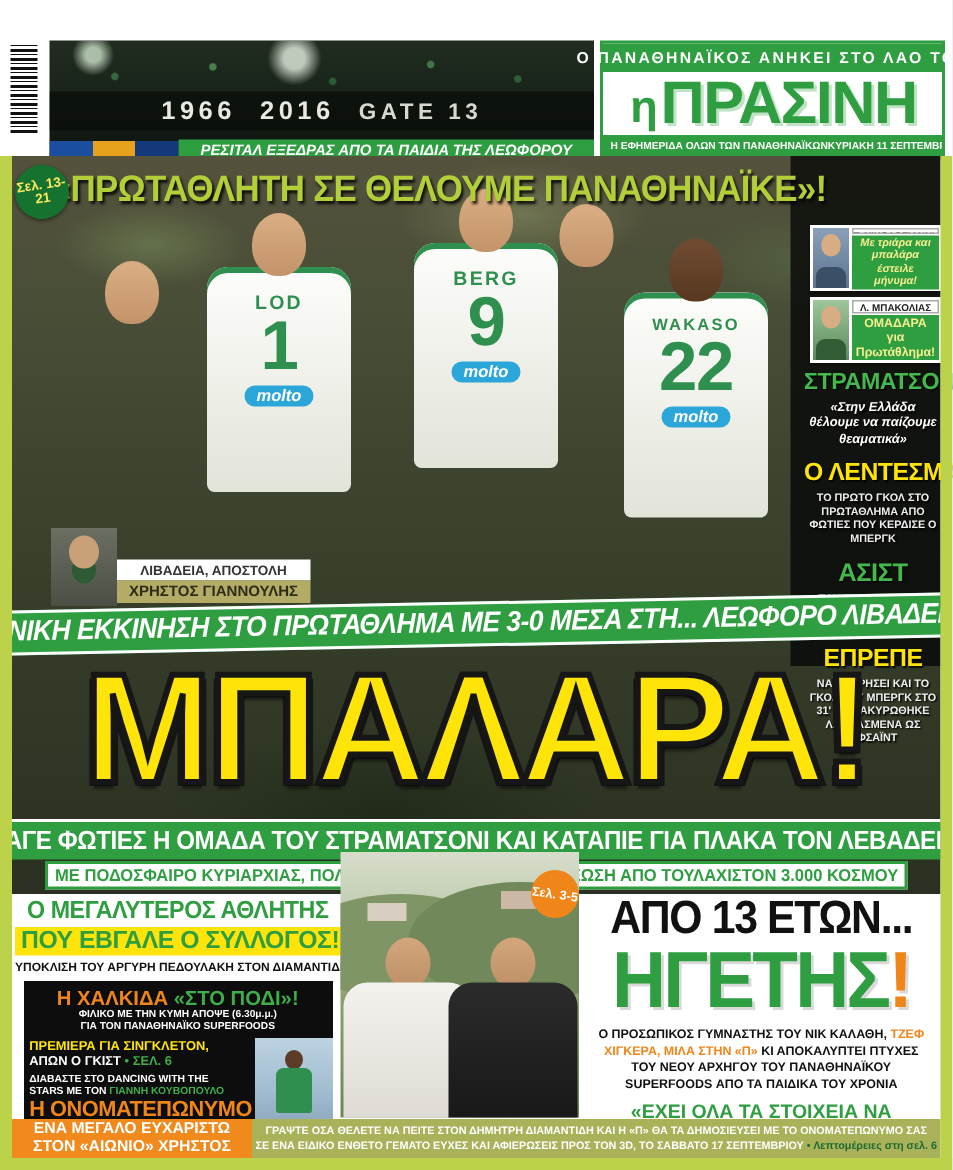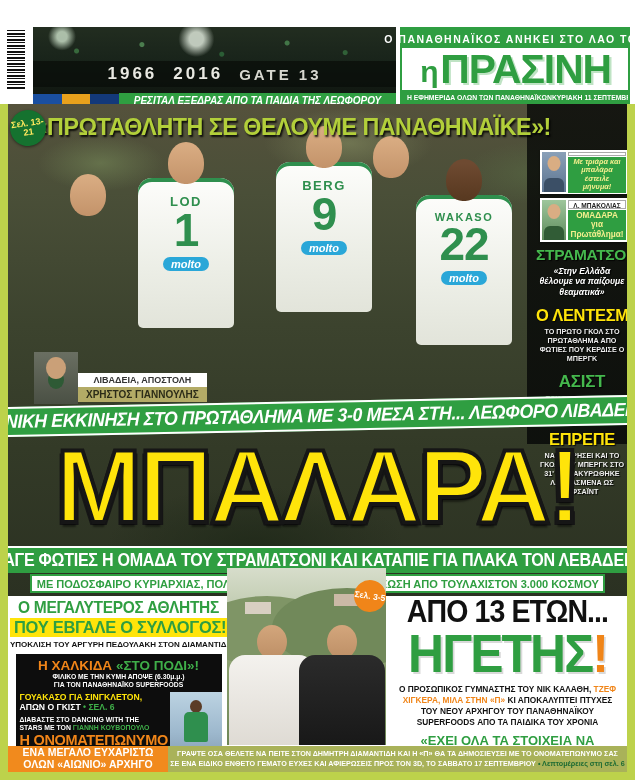--- a/index.html
+++ b/index.html
@@ -350,21 +350,21 @@
       <div id="bbox">
         <div id="bbox-title">
           <span class="o">Η ΧΑΛΚΙΔΑ</span>
           <span class="g">«ΣΤΟ ΠΟΔΙ»!</span>
         </div>
         <div class="bbox-line">ΦΙΛΙΚΟ ΜΕ ΤΗΝ ΚΥΜΗ ΑΠΟΨΕ (6.30μ.μ.)</div>
         <div class="bbox-line">ΓΙΑ ΤΟΝ ΠΑΝΑΘΗΝΑΪΚΟ SUPERFOODS</div>
         <div id="bbox-cols">
           <div id="bbox-colL">
             <div id="bbox-prem">
-              <span class="y">ΓΟΥΑΚΑΣΟ ΓΙΑ ΣΙΝΓΚΛΕΤΟΝ,</span><br>
+              <span class="y">ΠΡΕΜΙΕΡΑ ΓΙΑ ΣΙΝΓΚΛΕΤΟΝ,</span><br>
               <span class="w">ΑΠΩΝ Ο ΓΚΙΣΤ</span>
               <span class="g">• ΣΕΛ. 6</span>
             </div>
             <div id="bbox-dance">
               <span>ΔΙΑΒΑΣΤΕ ΣΤΟ DANCING WITH THE</span><br>
               <span>STARS ΜΕ ΤΟΝ</span>
               <span class="g">ΓΙΑΝΝΗ ΚΟΥΒΟΠΟΥΛΟ</span>
             </div>
             <div id="bbox-dermo">Η ΟΝΟΜΑΤΕΠΩΝΥΜΟ</div>
             <div id="bbox-last">
@@ -403,21 +403,21 @@
       </div>
       <div id="bright-quote">
         <span>«ΕΧΕΙ ΟΛΑ ΤΑ ΣΤΟΙΧΕΙΑ ΝΑ ΣΗΚΩΣΕΙ ΤΟ ΒΑΡΟΣ</span><br>
         <span>ΚΑΙ ΣΤΗ ΜΕΤΑ ΔΙΑΜΑΝΤΙΔΗ ΕΠΟΧΗ»</span>
       </div>
     </div>
 
     <div id="footer">
       <div id="foot-orange">
         <span>ΕΝΑ ΜΕΓΑΛΟ ΕΥΧΑΡΙΣΤΩ</span>
-        <span>ΟΛΩΝ «ΑΙΩΝΙΟ» ΑΡΧΗΓΟ</span>
+        <span>ΣΤΟΝ «ΑΙΩΝΙΟ» ΧΡΗΣΤΟΣ</span>
       </div>
       <div id="foot-olive">
         <span>ΓΡΑΨΤΕ ΟΣΑ ΘΕΛΕΤΕ ΝΑ ΠΕΙΤΕ ΣΤΟΝ ΔΗΜΗΤΡΗ ΔΙΑΜΑΝΤΙΔΗ ΚΑΙ Η «Π» ΘΑ ΤΑ ΔΗΜΟΣΙΕΥΣΕΙ ΜΕ ΤΟ ΟΝΟΜΑΤΕΠΩΝΥΜΟ ΣΑΣ</span>
         <span><span>ΣΕ ΕΝΑ ΕΙΔΙΚΟ ΕΝΘΕΤΟ ΓΕΜΑΤΟ ΕΥΧΕΣ ΚΑΙ ΑΦΙΕΡΩΣΕΙΣ ΠΡΟΣ ΤΟΝ 3D, ΤΟ ΣΑΒΒΑΤΟ 17 ΣΕΠΤΕΜΒΡΙΟΥ </span><span class="lnk">• Λεπτομέρειες στη σελ. 6</span></span>
       </div>
     </div>
   </div>
 
   <div id="frame"></div>
 </div>

